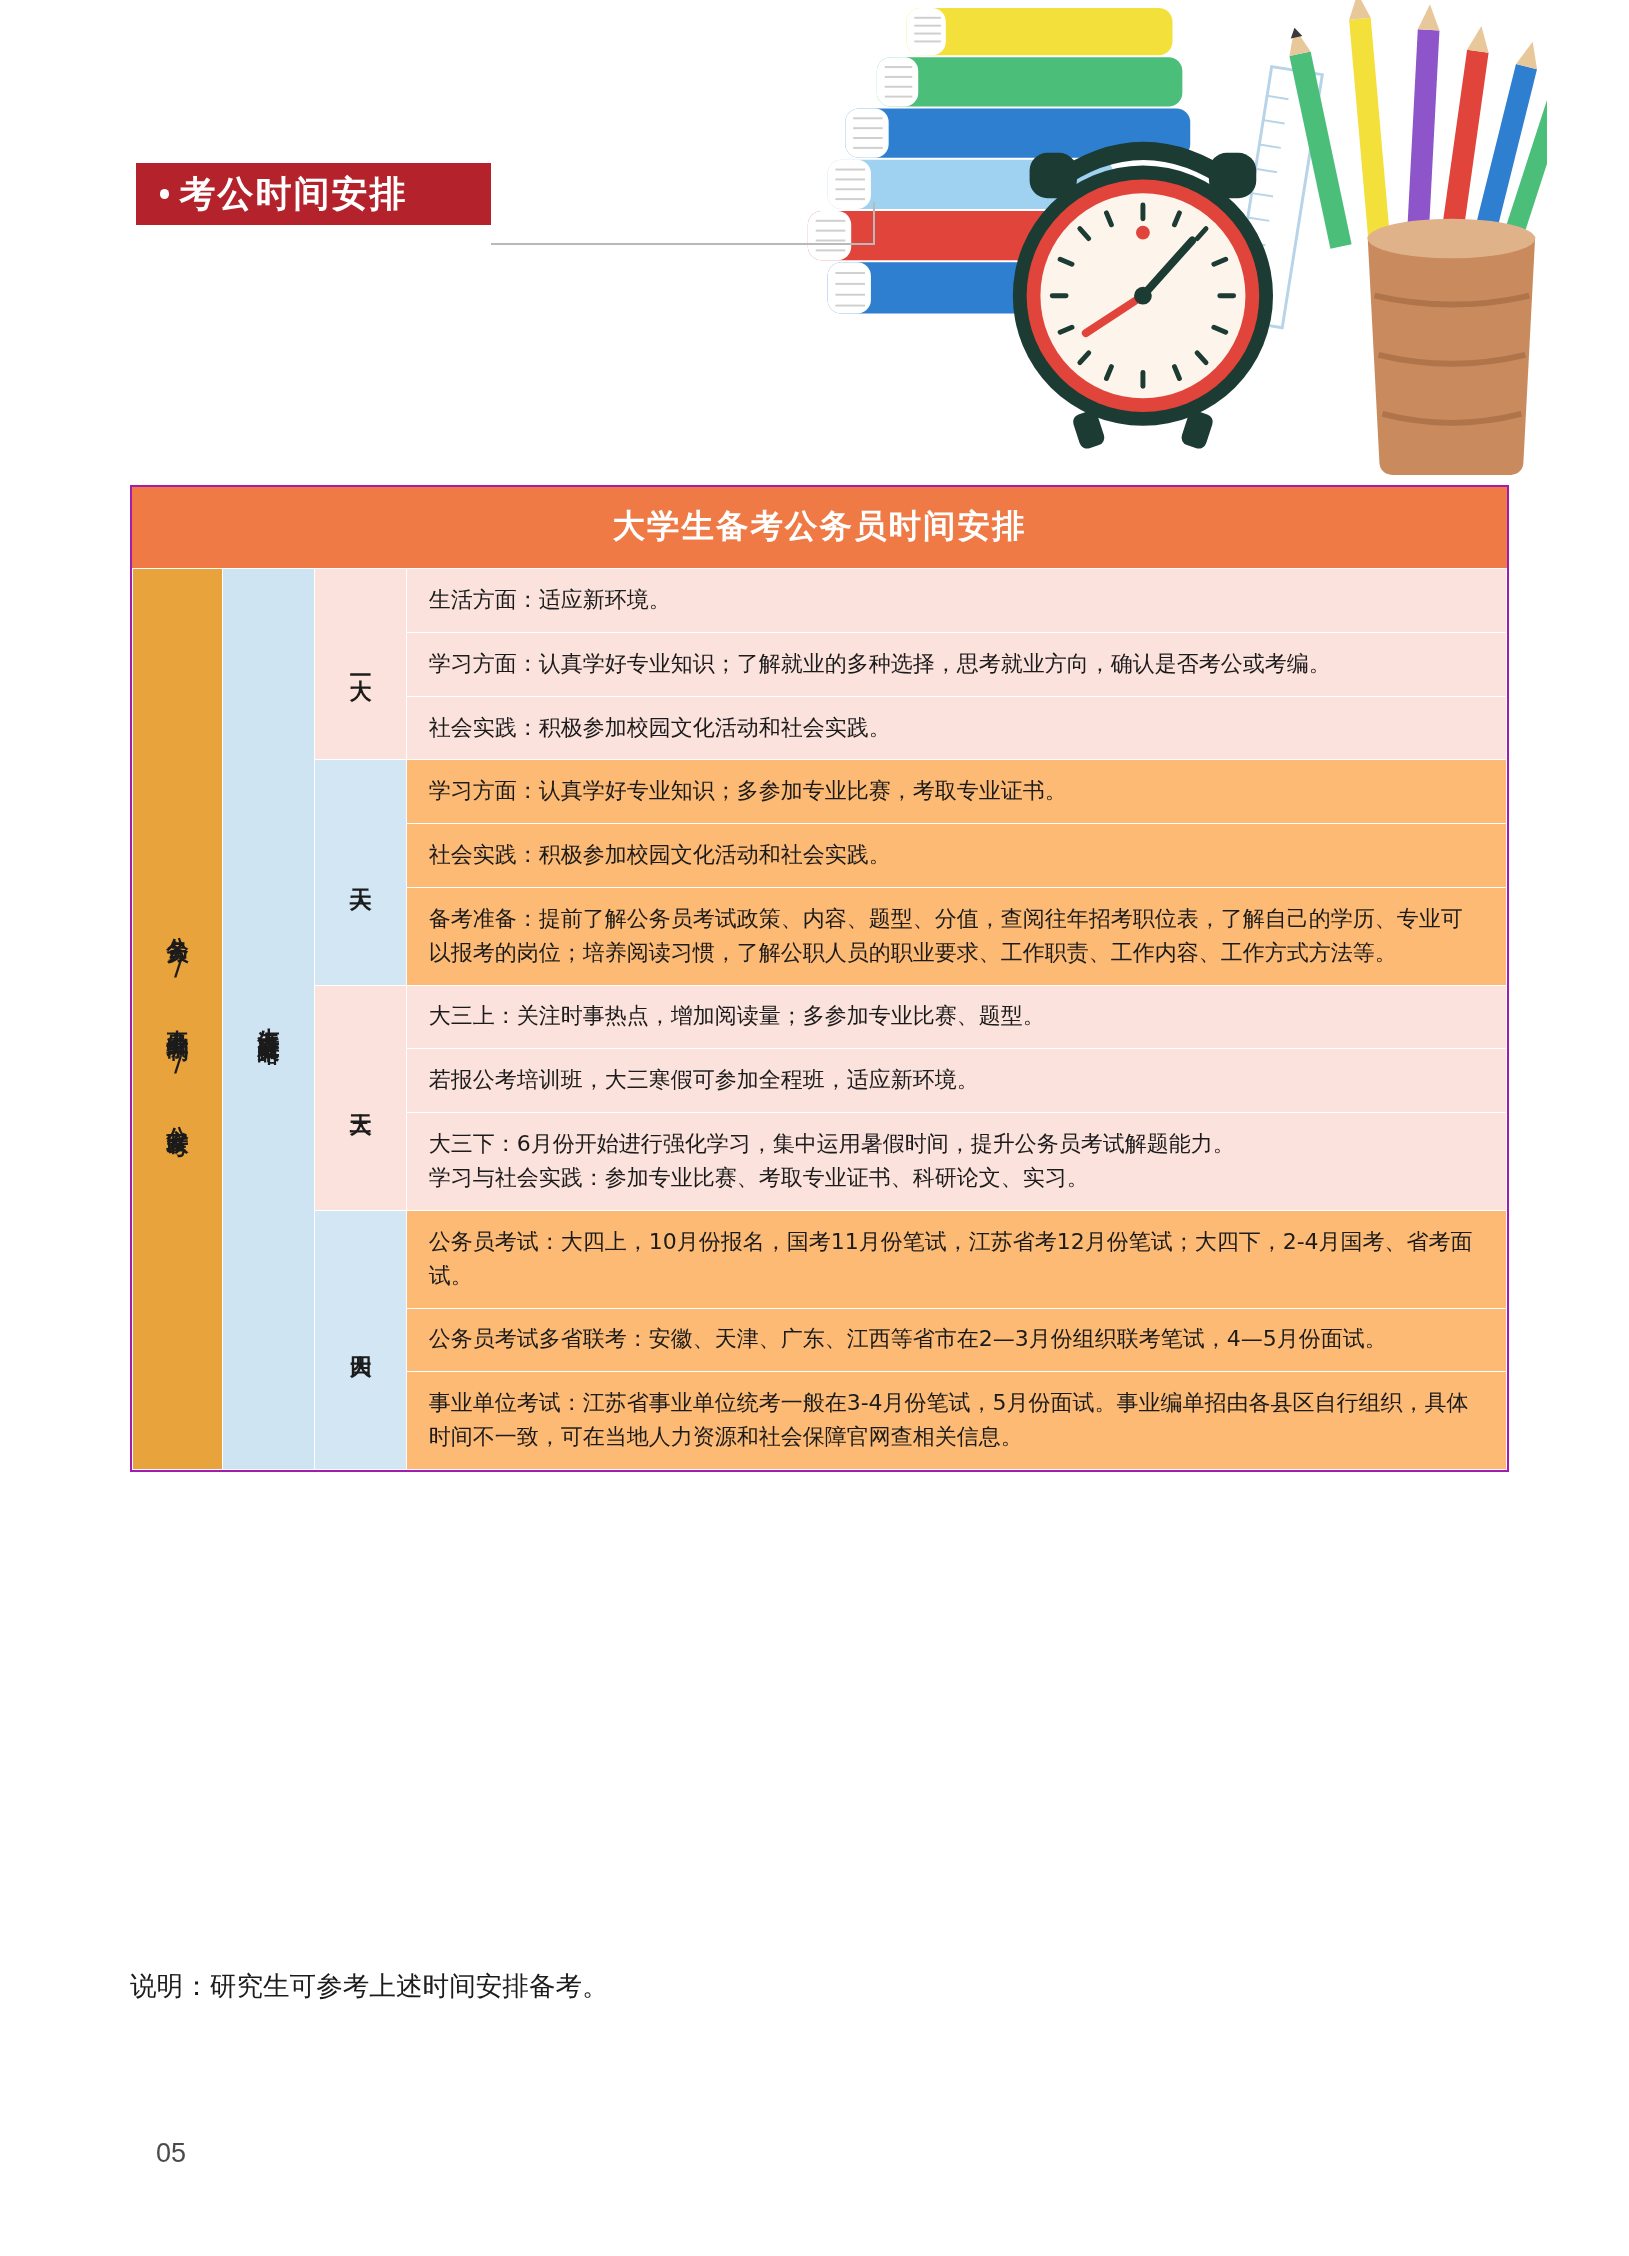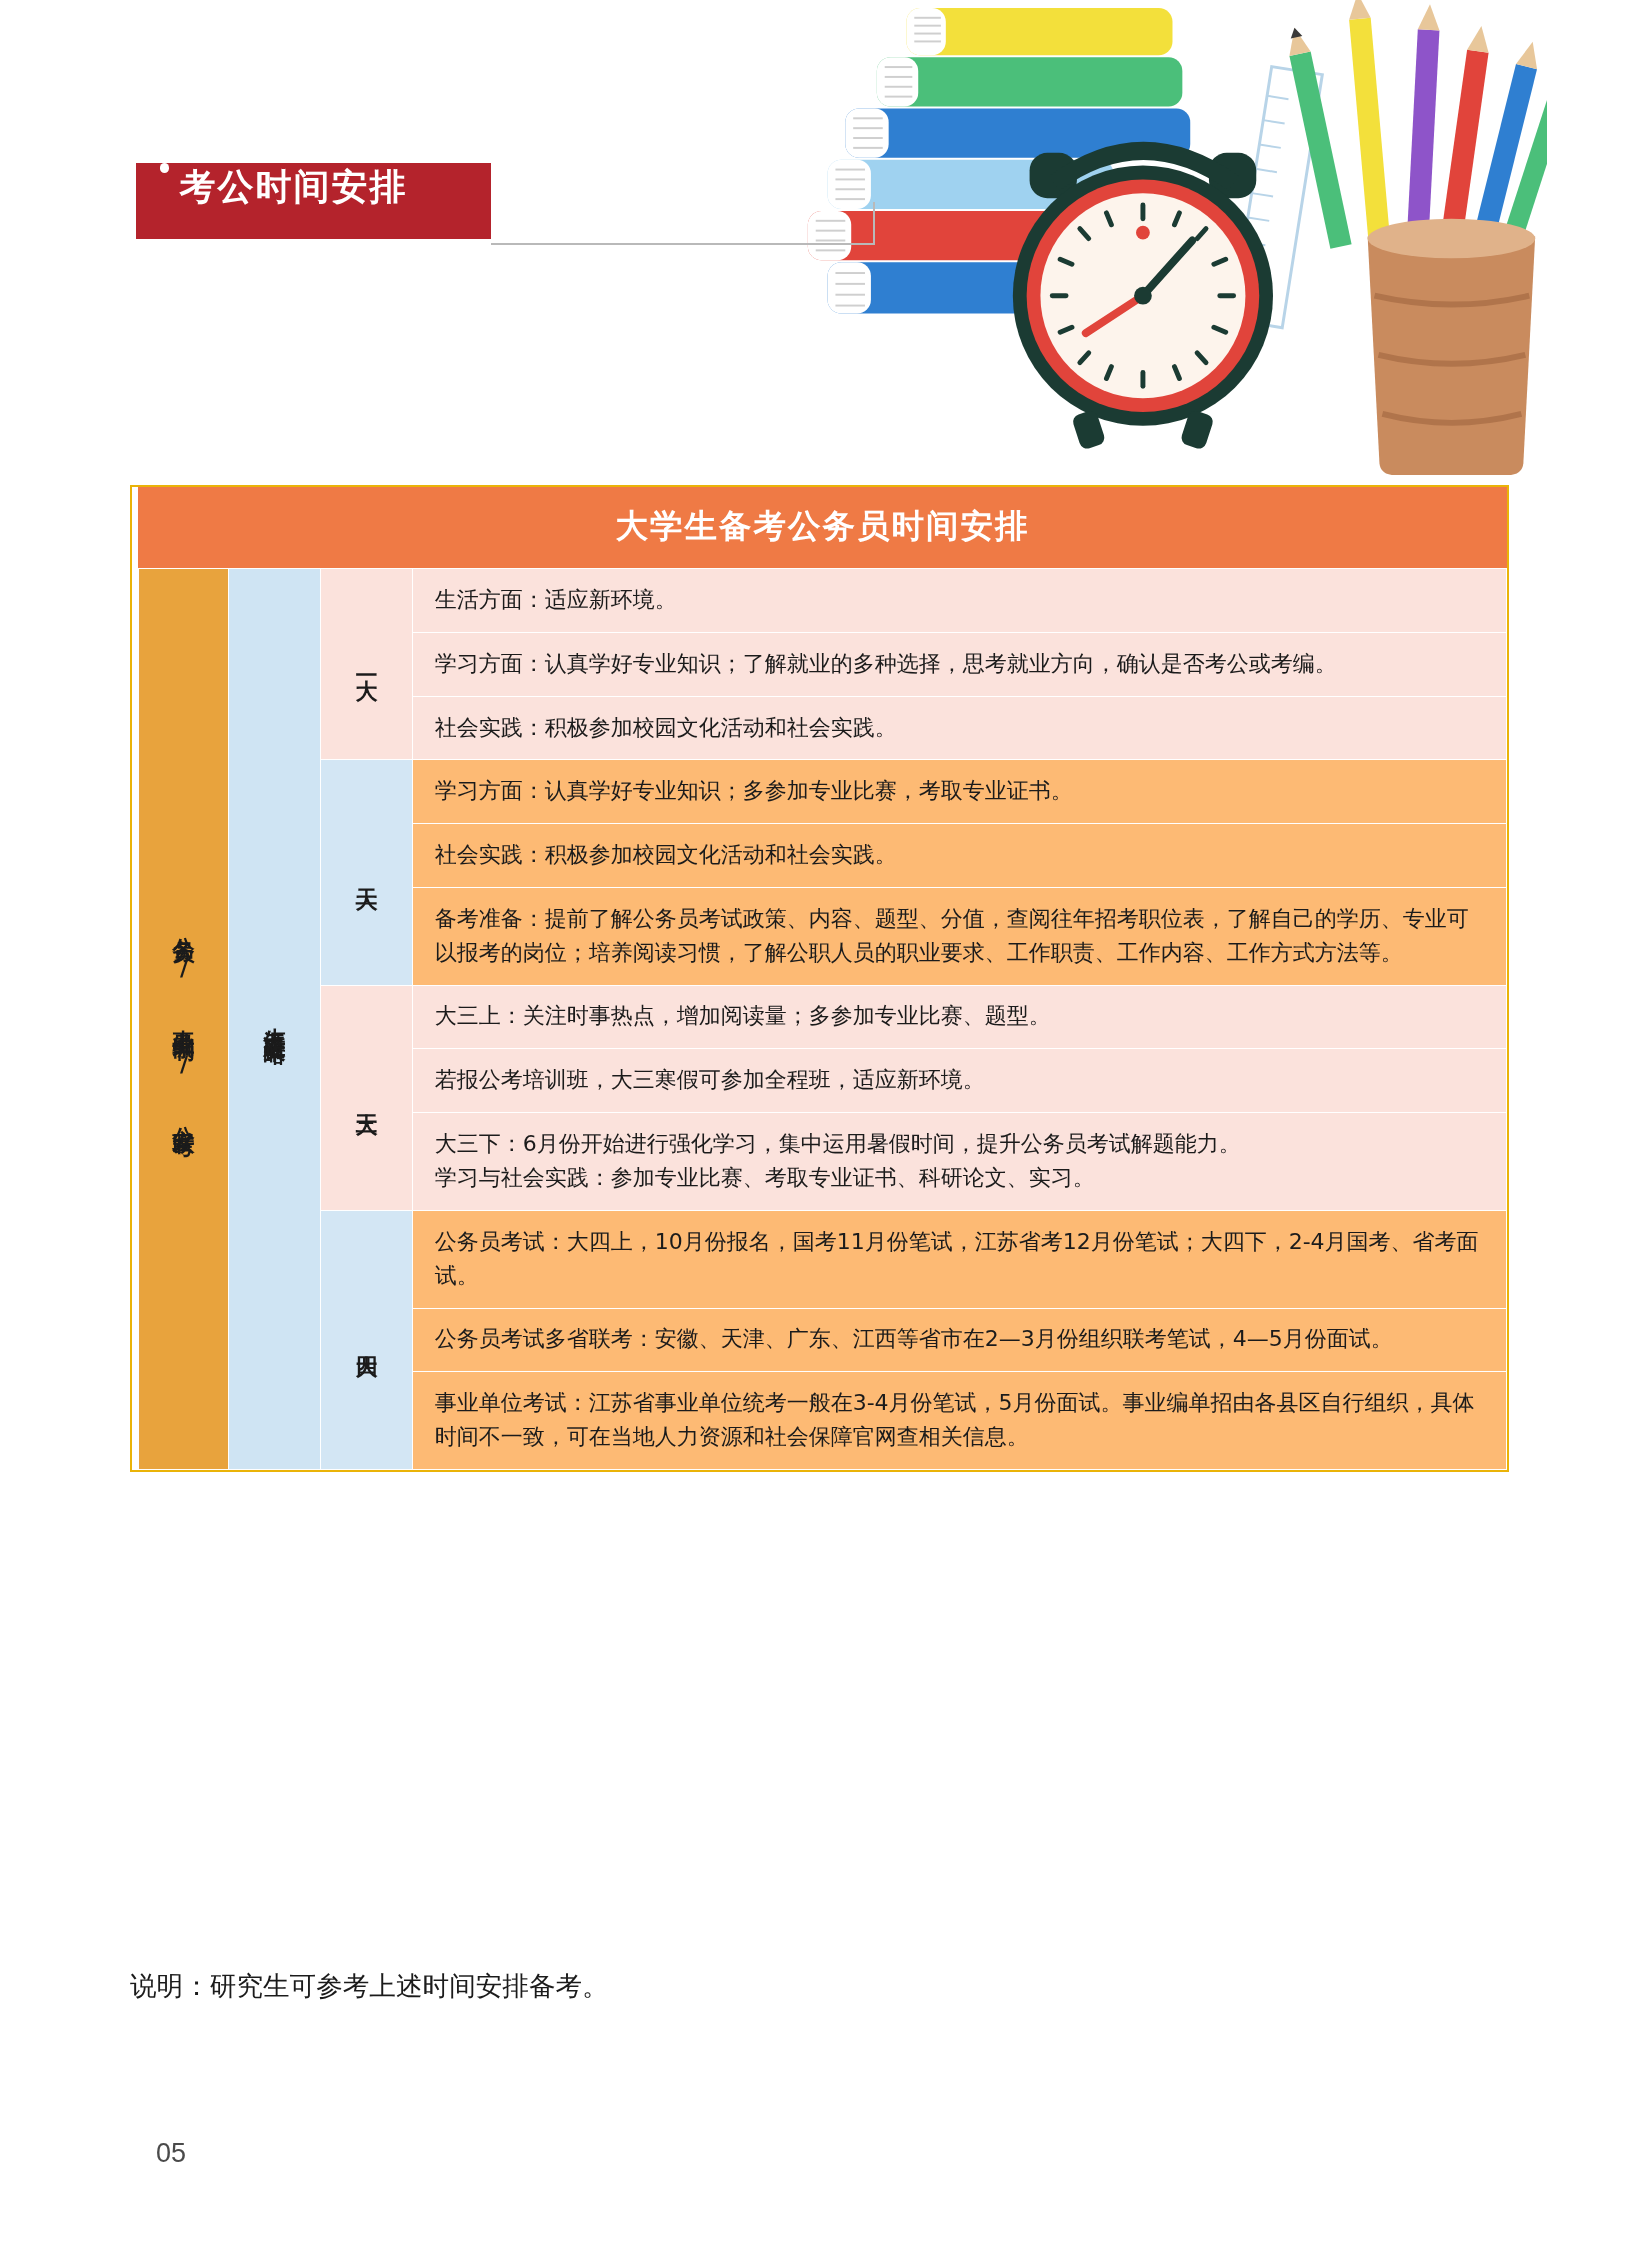--- a/index.html
+++ b/index.html
@@ -8,23 +8,23 @@
     background:#ffffff;
     font-family:"Liberation Sans","DejaVu Sans",sans-serif;
     position:relative;
     overflow:hidden;
   }
 
   
   .section-tag{
     position:absolute;
     left:136px;top:163px;
-    width:355px;height:76px;
+    width:355px;height:62px;
     background:#b4232c;
-    display:flex;
+    display:flex;align-items:center;
     box-sizing:border-box;
     padding-left:23.6px;
     z-index:6;
   }
   .section-tag .dot{
     width:9.9px;height:9.9px;border-radius:50%;
     background:#ffffff;margin-right:9.9px;flex:none;
   }
   .section-tag .txt{
     color:#ffffff;font-size:36px;font-weight:bold;letter-spacing:2px;
@@ -38,24 +38,23 @@
     position:absolute;left:873px;top:202px;width:2px;height:43px;
     background:#b9b9b9;z-index:5;
   }
 
   
   .illus{position:absolute;left:729px;top:0;width:818px;height:483px;z-index:4;}
 
   
   .tbl-wrap{
     position:absolute;left:130px;top:485px;width:1379px;
-    border:2px solid #eab308;
+    border:2px solid #a21caf;
     box-sizing:border-box;
     z-index:3;
-    padding-left:6px;
   }
   .tbl-title{
     background:#ef7a45;
     color:#ffffff;
     font-size:32.5px;font-weight:bold;
     text-align:center;
     padding:17.7px 0 19.7px;
     letter-spacing:2px;
     font-family:"DejaVu Sans","Liberation Sans",sans-serif;
   }

